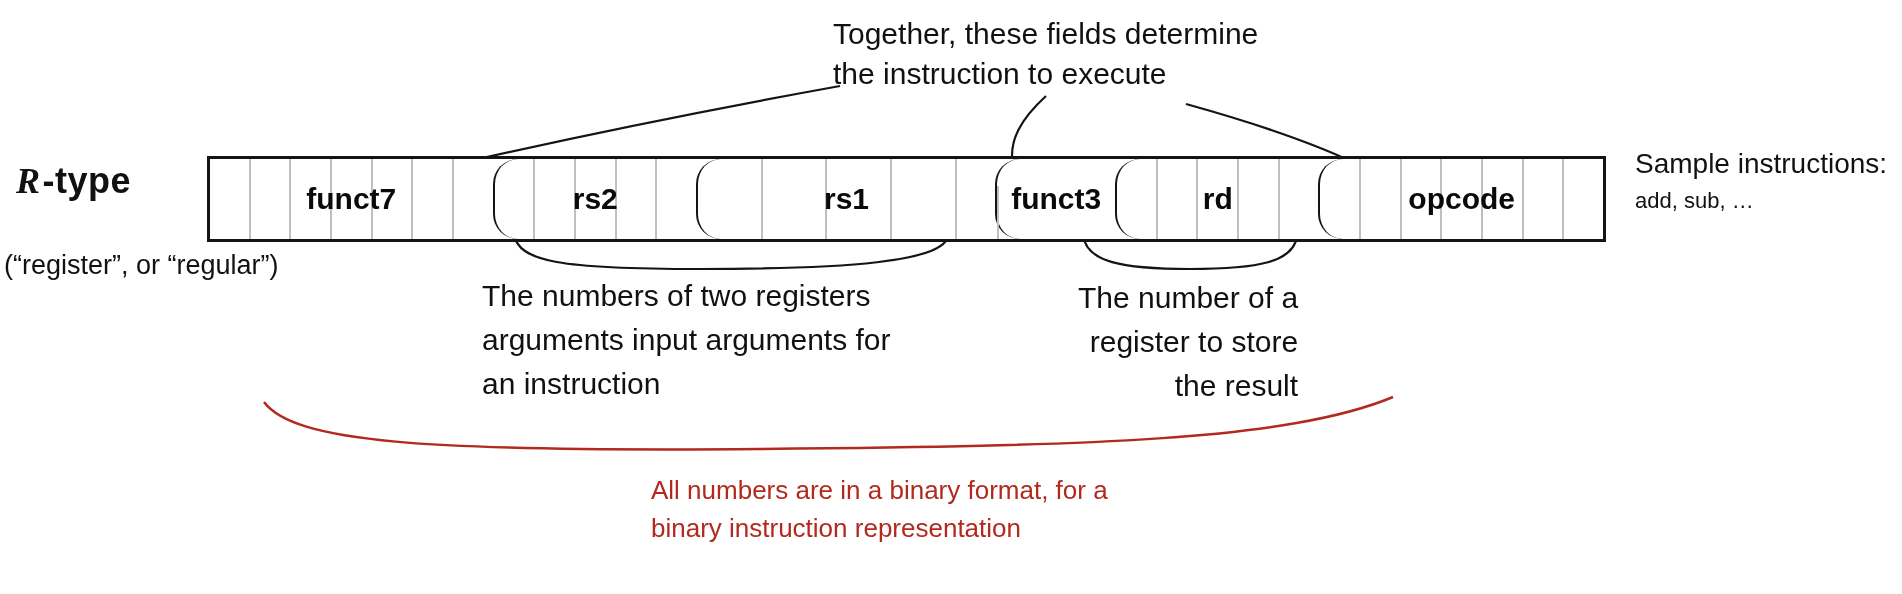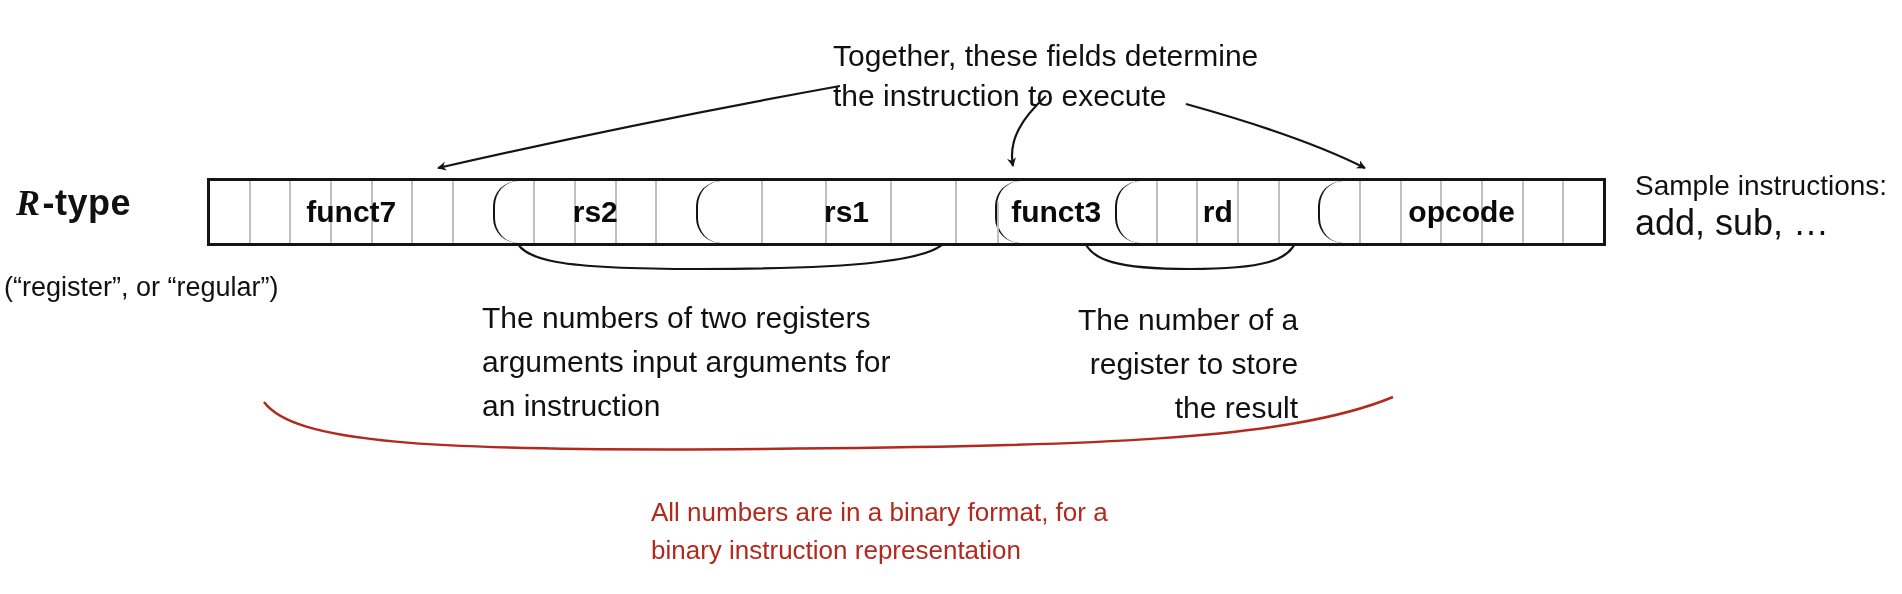--- a/index.html
+++ b/index.html
@@ -6,49 +6,49 @@
   #canvas{
     position:relative;
     width:1902px;height:594px;
     background:#ffffff;
     font-family:"Liberation Sans", sans-serif;
     color:#111111;
     overflow:hidden;
   }
   #overlay{position:absolute;left:0;top:0;width:1902px;height:594px;pointer-events:none;}
 
-  .abs{position:absolute;white-space:nowrap;margin-top:22px;}
+  .abs{position:absolute;white-space:nowrap;}
 
   .rtype-title{left:16px;top:160px;font-size:36px;font-weight:bold;letter-spacing:0.5px;}
   .rtype-title .r-ital{font-style:italic;font-family:"Liberation Serif", serif;padding-right:2px;}
   .rtype-sub{left:4px;top:250px;font-size:27px;}
 
   .top-note{left:833px;top:14px;font-size:30px;line-height:40px;}
 
   .bar{
-    left:207px;top:156px;width:1399px;height:68px;
+    left:207px;top:156px;width:1399px;height:86px;
     display:flex;box-sizing:border-box;
     border:3px solid #141414;background:#ffffff;
   }
   .field{display:flex;position:relative;min-width:0;}
   .field + .field{border-left:2px solid #141414;border-radius:25px;}
   .cell{flex:1 1 0;}
   .cell + .cell{border-left:2px solid #bfbfbf;}
   .field-label{
     position:absolute;inset:0;display:flex;align-items:center;justify-content:center;
     font-size:30px;font-weight:bold;color:#0a0a0a;
   }
 
   .note{font-size:30px;line-height:44px;white-space:nowrap;}
   .note-registers{left:482px;top:274px;}
   .note-rd{left:1078px;top:276px;text-align:right;}
 
   .sample{left:1635px;top:147px;}
   .sample-l1{font-size:28px;line-height:34px;}
-  .sample-l2{font-size:36px;line-height:40px;}
+  .sample-l2{font-size:22px;line-height:40px;}
 
   .red-note{left:651px;top:471px;font-size:26px;line-height:38px;}
 </style>
 </head>
 <body>
 
 <div id="canvas">
 
   <svg id="overlay" viewBox="0 0 1902 594" xmlns="http://www.w3.org/2000/svg">
     <defs>

